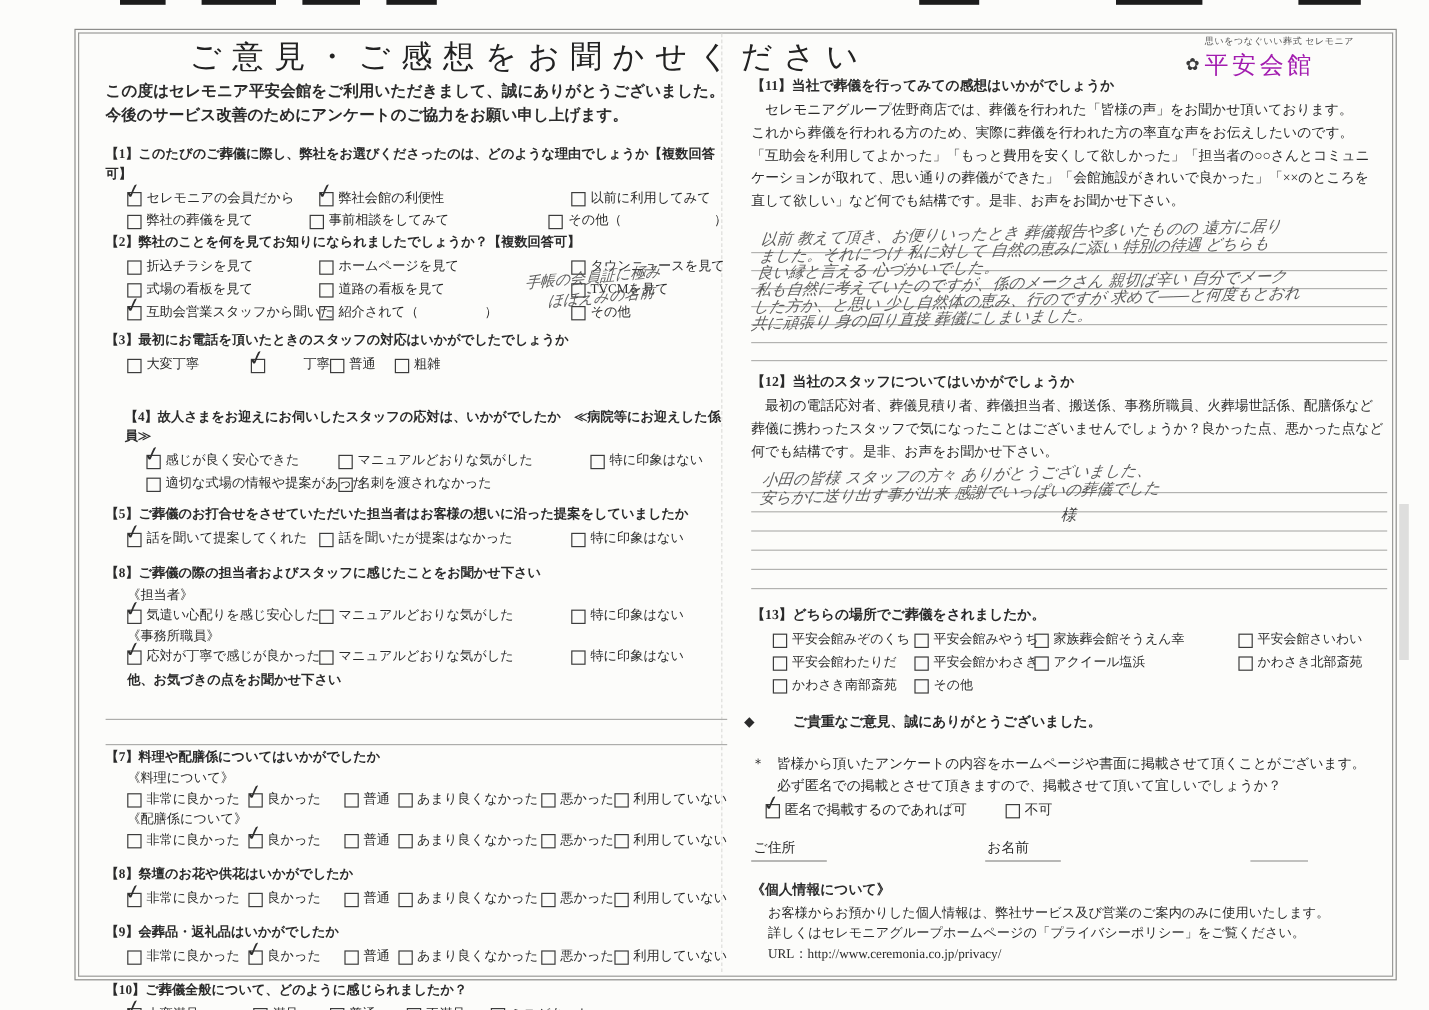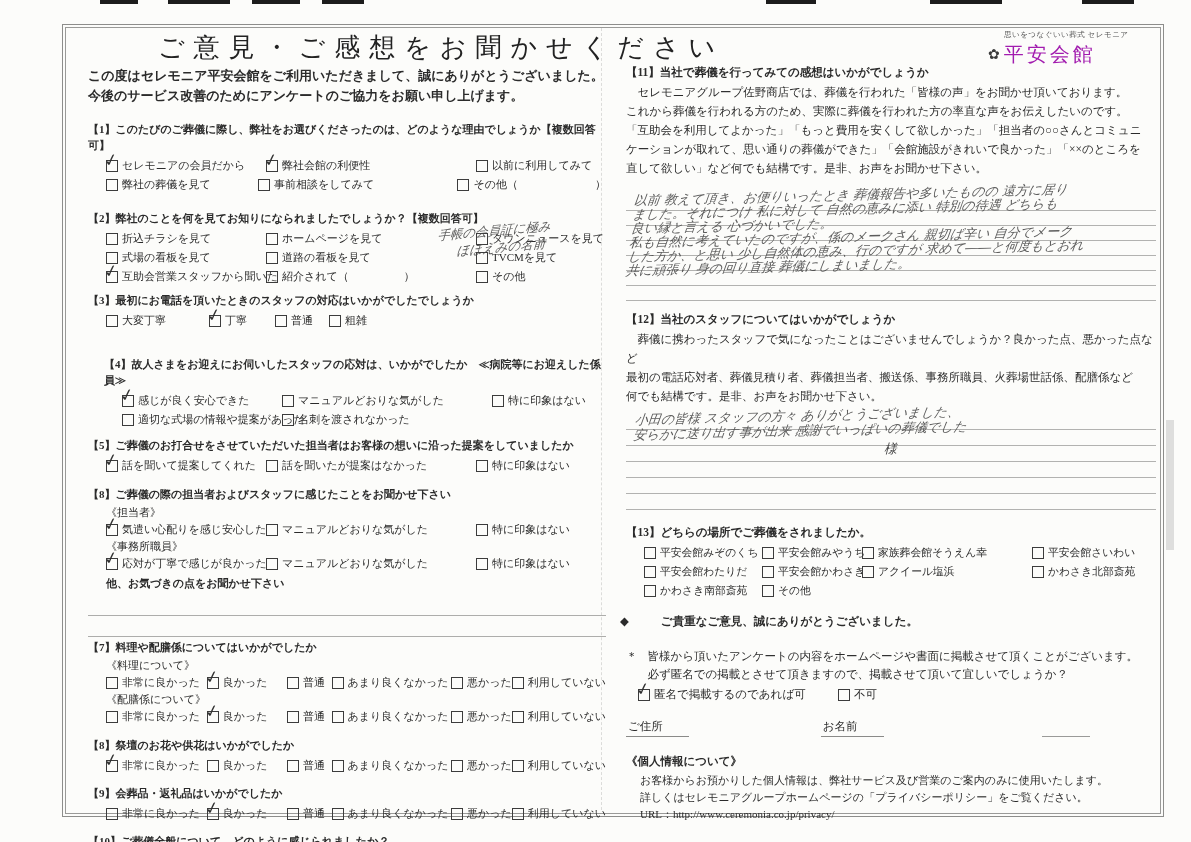--- a/index.html
+++ b/index.html
@@ -27,21 +27,21 @@
   .q .sub{padding-left:18px;line-height:15px;}
   .q .note{padding-left:18px;font-weight:bold;line-height:16px;margin-top:2px;}
   .opts{display:flex;padding-left:18px;line-height:19px;align-items:flex-start;}
   .opt{display:inline-flex;align-items:flex-start;}
   .lbl{white-space:nowrap;}
   .cb{display:inline-block;width:10px;height:10px;border:1px solid #3c3c3c;margin:4px 4px 0 0;position:relative;flex:none;background:transparent;}
   .cb.checked::after{content:"✓";position:absolute;left:-3px;top:-10px;font-size:17px;font-weight:bold;color:#2e2e2e;transform:rotate(-12deg);font-family:"DejaVu Sans",sans-serif;}
   .c3 .opt:nth-child(1){width:160px;}
   .c3 .opt:nth-child(2){width:210px;}
   .q3row .opt:nth-child(1){width:103px;}
-  .q3row .opt:nth-child(2){width:66px;}
+  .q3row .opt:nth-child(2){width:66px;justify-content:space-between;}
   .q3row .opt:nth-child(3){width:54px;}
   .rate .opt:nth-child(1){width:113px;}
   .rate .opt:nth-child(2){width:90px;}
   .rate .opt:nth-child(3){width:50px;}
   .rate .opt:nth-child(4){width:134px;}
   .rate .opt:nth-child(5){width:68px;}
   .q10row .opt:nth-child(1){width:105px;}
   .q10row .opt:nth-child(2){width:64px;}
   .q10row .opt:nth-child(3){width:64px;}
   .q10row .opt:nth-child(4){width:70px;}
@@ -108,21 +108,21 @@
       <div class="hwline">ほほえみの名前</div>
     </div>
 
   <div class="col-left">
 
     <div class="intro">
         <div class="introline">この度はセレモニア平安会館をご利用いただきまして、誠にありがとうございました。</div>
         <div class="introline">今後のサービス改善のためにアンケートのご協力をお願い申し上げます。</div>
       </div>
 
-    <div class="q" style="margin-bottom:16px;">
+    <div class="q" style="margin-bottom:0;">
       <div class="q-title">【1】このたびのご葬儀に際し、弊社をお選びくださったのは、どのような理由でしょうか【複数回答可】</div>
       <div class="opts c3">
           <span class="opt">
             <span class="cb checked"></span>
             <span class="lbl">セレモニアの会員だから</span>
           </span>
           <span class="opt">
             <span class="cb checked"></span>
             <span class="lbl">弊社会館の利便性</span>
           </span>
@@ -474,22 +474,22 @@
             <div class="hwline">私も自然に考えていたのですが、係のメークさん 親切ば辛い 自分でメーク</div>
             <div class="hwline">した方か、と思い 少し自然体の恵み、行のですが 求めて――と何度もとおれ</div>
             <div class="hwline">共に頑張り 身の回り直接 葬儀にしまいました。</div>
           </div>
       </div>
     </div>
 
     <div class="q" style="margin-top:10px;">
       <div class="q-title">【12】当社のスタッフについてはいかがでしょうか</div>
       <div>
+          <div class="bodyline">最初の電話応対者、葬儀見積り者、葬儀担当者、搬送係、事務所職員、火葬場世話係、配膳係など</div>
           <div class="bodyline">葬儀に携わったスタッフで気になったことはございませんでしょうか？良かった点、悪かった点など</div>
-          <div class="bodyline">最初の電話応対者、葬儀見積り者、葬儀担当者、搬送係、事務所職員、火葬場世話係、配膳係など</div>
           <div class="bodyline">何でも結構です。是非、お声をお聞かせ下さい。</div>
         </div>
       <div class="writing w12" style="margin-top:8px;">
         <div class="rules">
             <div class="rule"></div>
             <div class="rule"></div>
             <div class="rule"></div>
             <div class="rule"></div>
             <div class="rule"></div>
             <div class="rule"></div>

